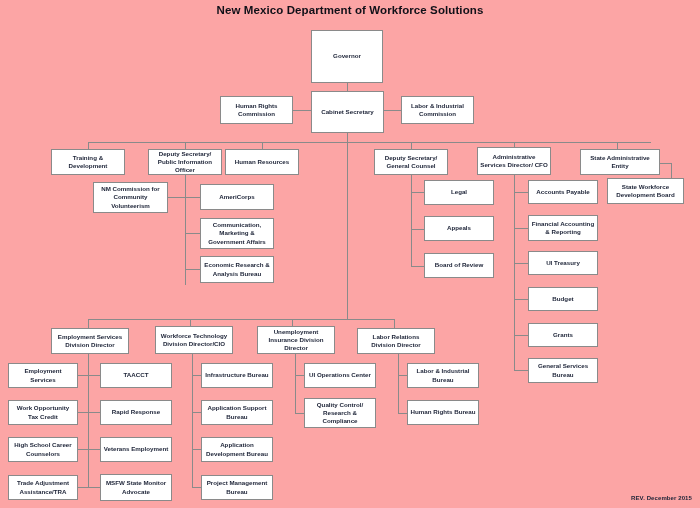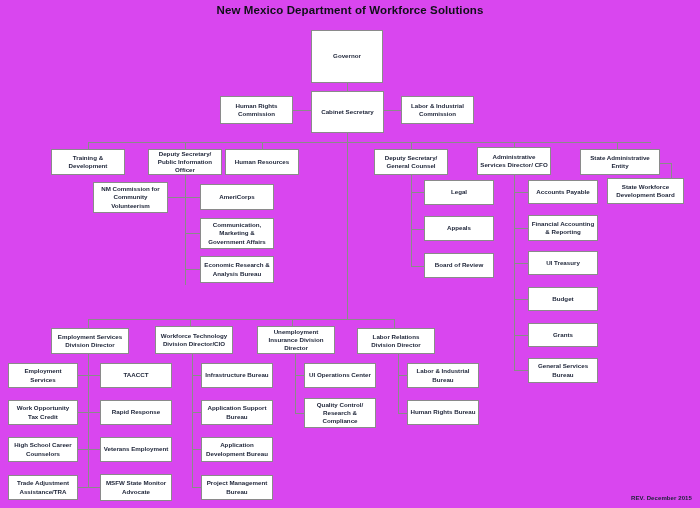--- a/index.html
+++ b/index.html
@@ -9,21 +9,21 @@
     background: #ffffff;
   }
   body {
     font-family: "Liberation Sans", sans-serif;
     color: #1b1b2b;
   }
   #chart-root {
     position: relative;
     width: 700px;
     height: 508px;
-    background: #d946ef;
+    background: #fca5a5;
     overflow: hidden;
   }
   #chart-title {
     position: absolute;
     left: 0;
     top: 4px;
     width: 700px;
     text-align: center;
     font-size: 11.5px;
     font-weight: bold;

